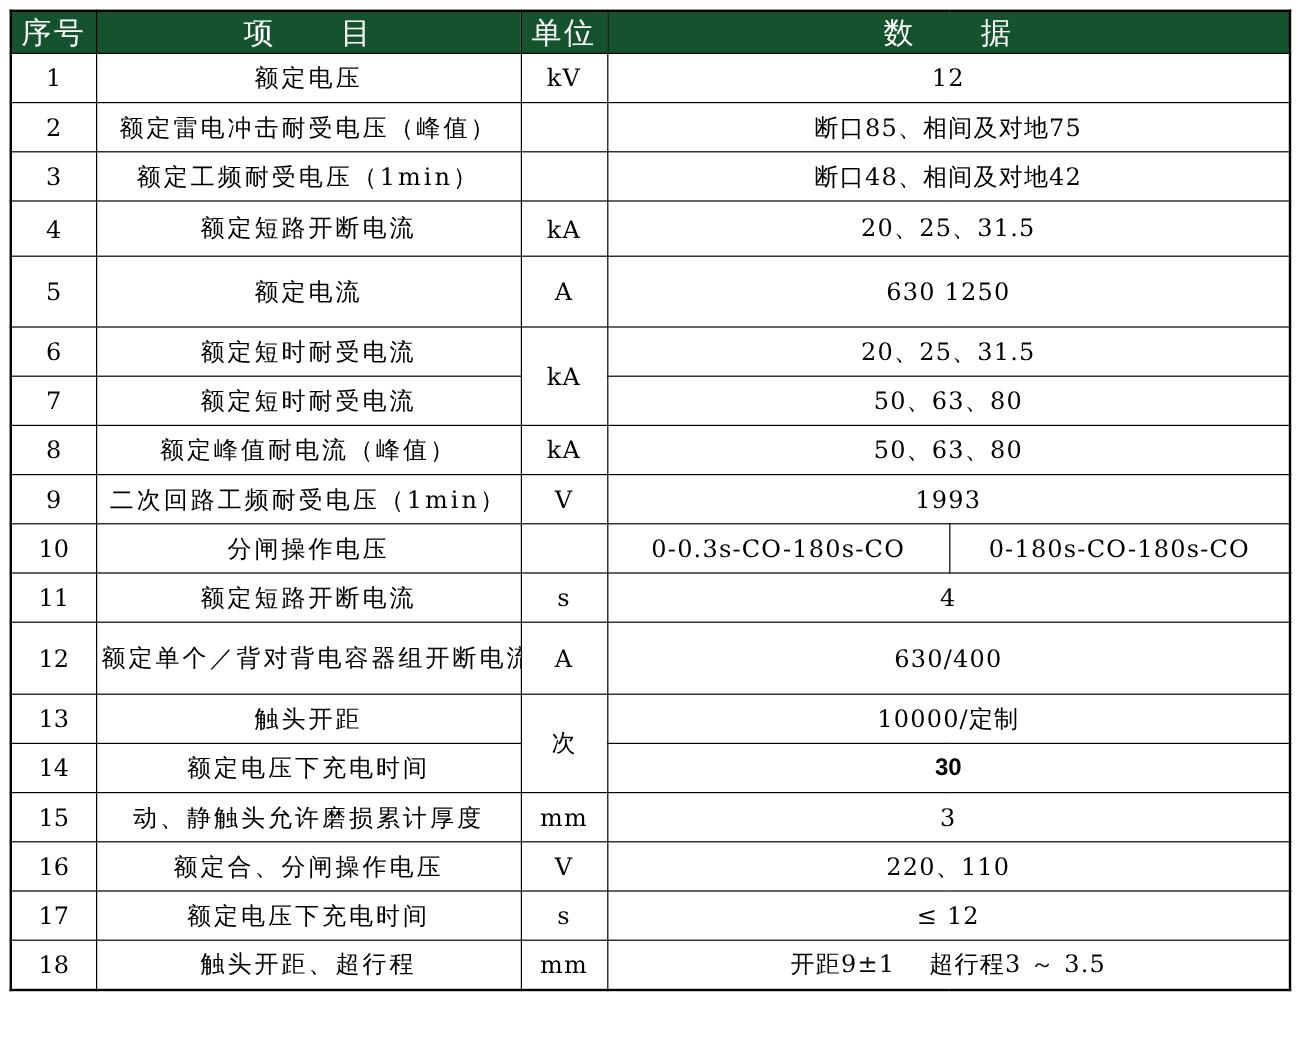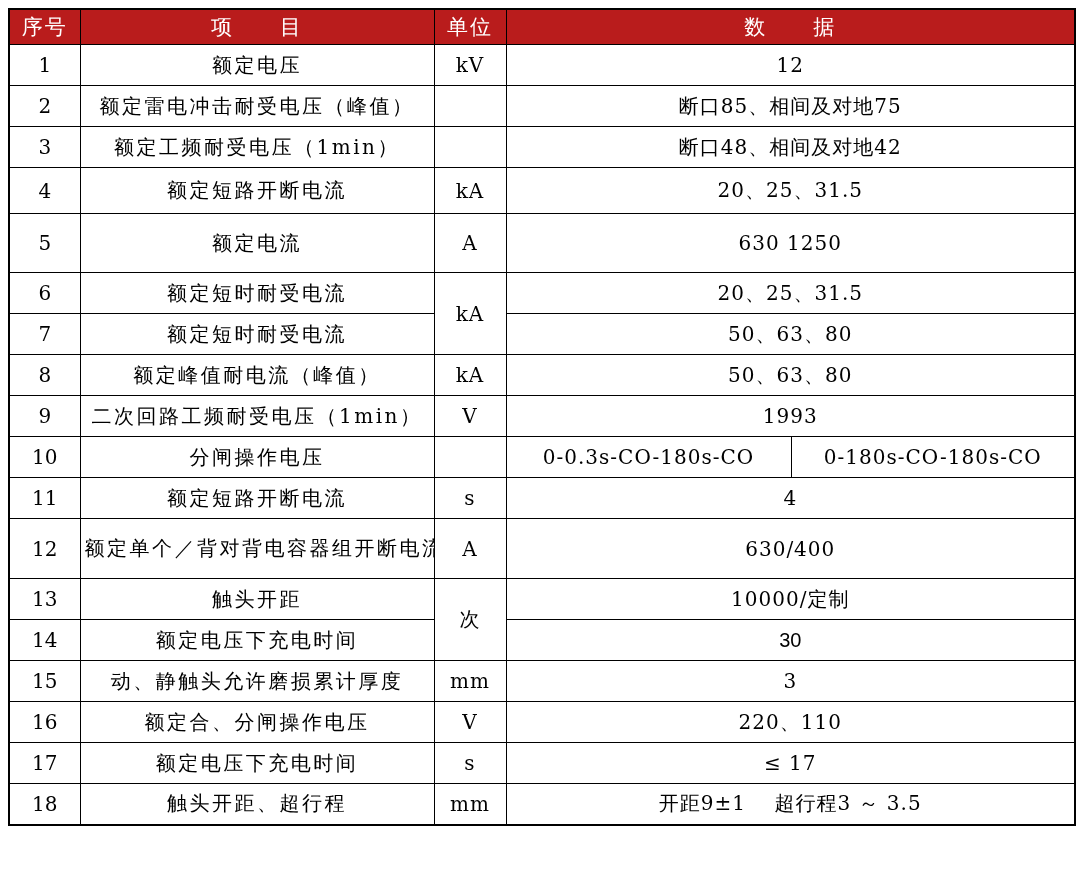--- a/index.html
+++ b/index.html
@@ -35,36 +35,36 @@
     border: 1.5px solid #000;
     text-align: center;
     vertical-align: middle;
     padding: 0 4px;
     font-size: 20px;
     font-weight: normal;
     overflow: hidden;
     white-space: nowrap;
   }
   thead th {
-    background: #b91c1c;
+    background: #14532d;
     color: #ffffff;
     height: 34px;
-    font-size: 21px;
+    font-size: 25px;
     letter-spacing: 2px;
   }
   tbody tr { height: 41px; }
   tr.h48 { height: 46px; }
   tr.h61 { height: 59px; }
   tr.h62 { height: 60px; }
 
   td.item-cell { letter-spacing: 2.5px; }
   td.data-cell, td.unit-cell { letter-spacing: 1px; }
   td.sans-bold {
     font-family: "Liberation Sans", "DejaVu Sans", sans-serif;
-    font-weight: normal;
+    font-weight: bold;
     letter-spacing: 0;
     text-align: center;
   }
 </style>
 </head>
 <body>
 
 <div class="table-wrap">
   <table class="spec">
     <colgroup>
@@ -175,21 +175,21 @@
       <tr>
         <td class="serial-cell">16</td>
         <td class="item-cell">额定合、分闸操作电压</td>
         <td class="unit-cell">V</td>
         <td class="data-cell" colspan="2">220、110</td>
       </tr>
       <tr>
         <td class="serial-cell">17</td>
         <td class="item-cell">额定电压下充电时间</td>
         <td class="unit-cell">s</td>
-        <td class="data-cell" colspan="2">≤ 17</td>
+        <td class="data-cell" colspan="2">≤ 12</td>
       </tr>
       <tr>
         <td class="serial-cell">18</td>
         <td class="item-cell">触头开距、超行程</td>
         <td class="unit-cell">mm</td>
         <td class="data-cell" colspan="2">开距9±1　 超行程3 ～ 3.5</td>
       </tr>
     </tbody>
   </table>
 </div>

